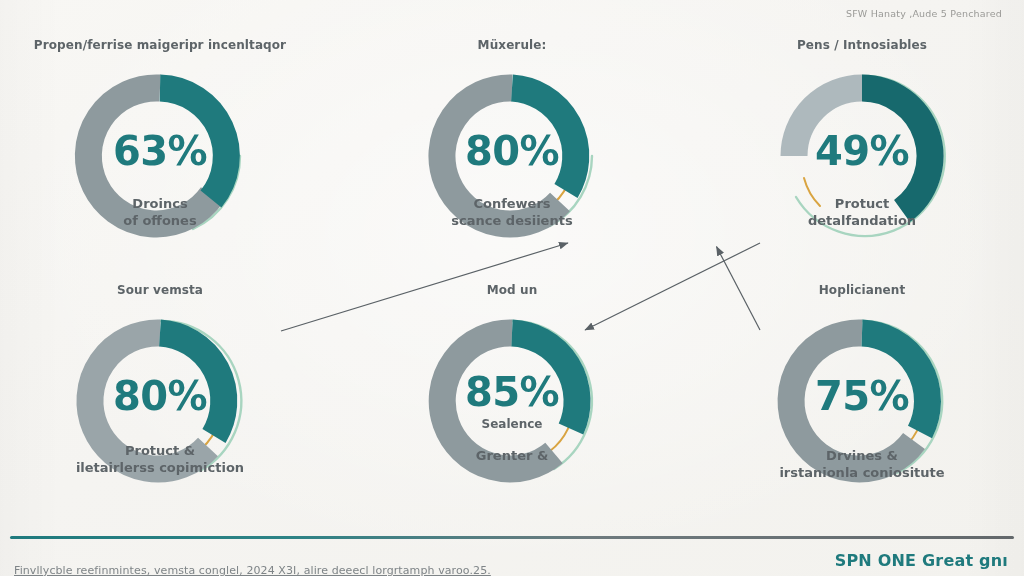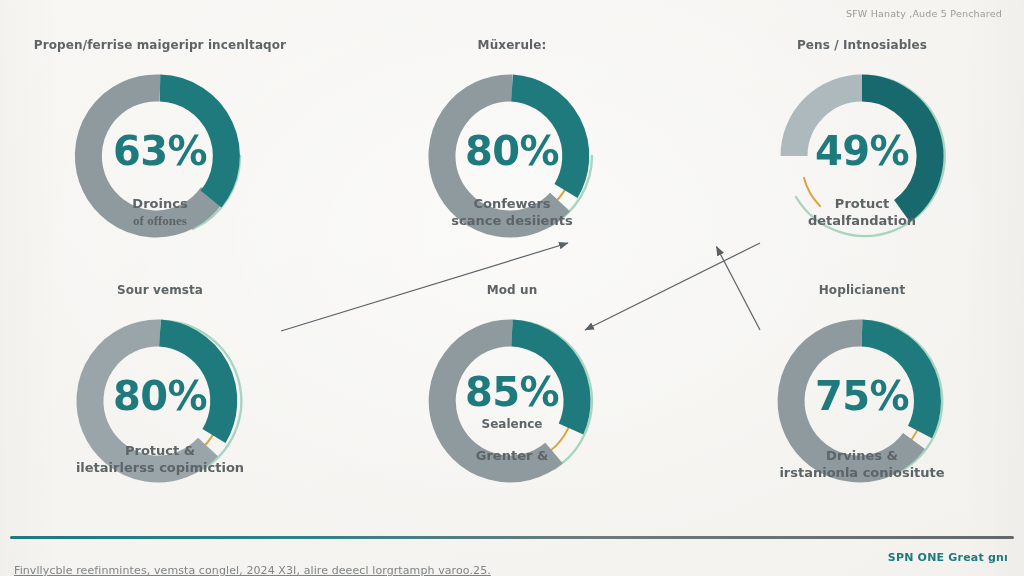--- a/index.html
+++ b/index.html
@@ -143,21 +143,21 @@
     color: #7e8487;
     letter-spacing: 0.1px;
     white-space: nowrap;
     font-family: "DejaVu Sans", sans-serif;
     text-decoration: underline;
   }
   .footer-right {
     position: absolute;
     right: 16px;
     top: 551px;
-    font-size: 11px;
+    font-size: 16px;
     font-weight: bold;
     color: #1f7a7d;
     letter-spacing: 0.2px;
     white-space: nowrap;
     font-family: "DejaVu Sans", sans-serif;
   }
 </style>
 </head>
 <body>
 
@@ -190,21 +190,21 @@
         <path d="M 190 100 A 80 80 0 0 1 143 173" fill="none" stroke="#a8d5c0" stroke-width="2.4" stroke-linecap="round"></path>
 
         <path d="M 172 100 A 62 62 0 0 1 142 154" fill="none" stroke="#d9a441" stroke-width="2" stroke-linecap="round"></path>
 
         <path d="M 110 32 A 68 68 0 1 0 162 139" fill="none" stroke="#8e9a9e" stroke-width="27"></path>
 
         <path d="M 110 32 A 68 68 0 0 1 161 143" fill="none" stroke="#1f7a7d" stroke-width="27"></path>
       </svg>
       <div class="value-text" style="top:72px;">63%</div>
       <div class="caption" style="top:140px;">Droincs</div>
-      <div class="caption" style="top:157px;font-family:Liberation Serif, serif;">of offones</div>
+      <div class="caption" style="top:157px;">of offones</div>
     </div>
   </div>
 
   <div class="cell" style="left:362px; top:38px;">
     <div class="cell-title">Müxerule:</div>
     <div class="gauge-wrap">
       <svg class="gauge-svg" width="220" height="200" viewBox="0 0 220 200">
         <path d="M 190 100 A 80 80 0 0 1 148 170" fill="none" stroke="#a8d5c0" stroke-width="2.4" stroke-linecap="round"></path>
         <path d="M 172 100 A 62 62 0 0 1 146 152" fill="none" stroke="#d9a441" stroke-width="2" stroke-linecap="round"></path>
         <path d="M 110 32 A 68 68 0 1 0 158 146" fill="none" stroke="#8e9a9e" stroke-width="27"></path>

